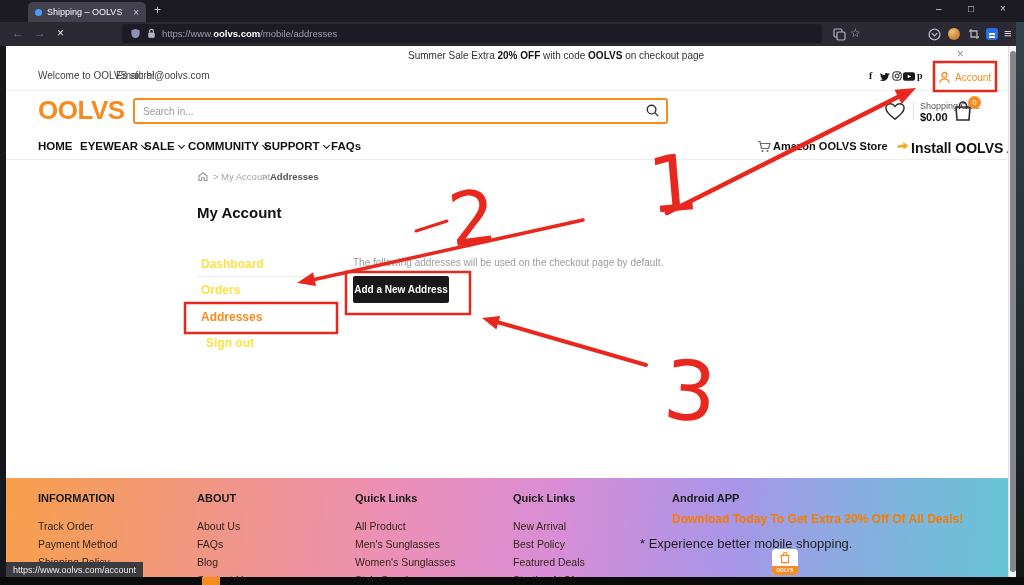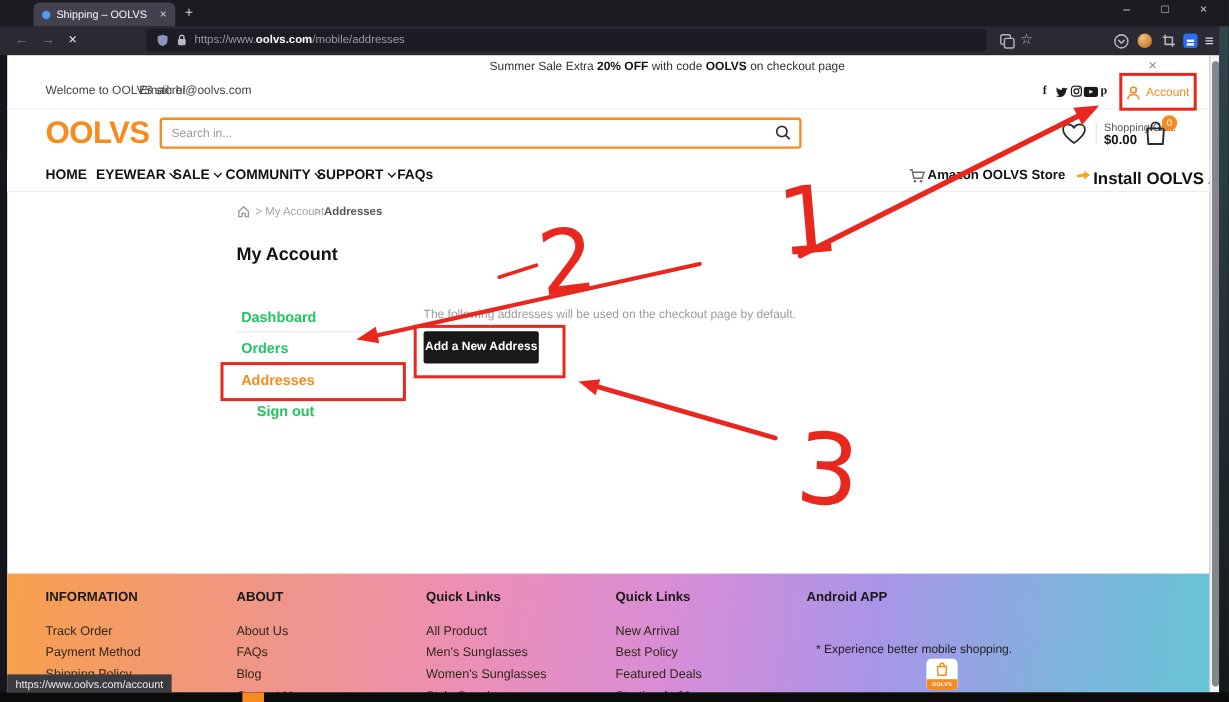--- a/index.html
+++ b/index.html
@@ -41,21 +41,21 @@
   .vdiv{width:1px;height:18px;background:#e2e2e2}
   .cart-badge{left:968px;top:96px;width:13px;height:13px;border-radius:50%;background:#f68b1f;color:#fff;
               font-size:8px;display:flex;align-items:center;justify-content:center}
   .mainnav{left:6px;top:133px;width:1002px;height:27px;border-bottom:1px solid #ededed;background:#fff}
   .nav-item{font-size:11.5px;font-weight:700;color:#111;white-space:nowrap;cursor:pointer}
   .caret{display:inline-block;width:5px;height:5px;border-right:1.5px solid #111;border-bottom:1.5px solid #111;
          transform:rotate(45deg);margin-left:4px;vertical-align:2px}
   .crumb{font-size:9.5px;color:#a3a3a3;white-space:nowrap}
   .crumb-cur{color:#555;font-weight:700}
   .h1{font-size:15px;font-weight:700;color:#111}
-  .side-item{font-size:12px;font-weight:600;color:#22c55e;cursor:pointer}
+  .side-item{font-size:12px;font-weight:600;color:#fde047;cursor:pointer}
   .side-active{color:#f68b1f}
   .hdiv{height:1px;background:#ececec}
   .note{font-size:10px;color:#9b9b9b}
   .add-btn{left:353px;top:276px;width:96px;height:27px;background:#191919;color:#fff;border:0;border-radius:2px;
            font-size:10px;font-weight:700;display:flex;align-items:center;justify-content:center;cursor:pointer;
            font-family:"Liberation Sans",sans-serif}
 
   
   .footer{left:6px;top:478px;width:1002px;height:99px;
           background:linear-gradient(95deg,#f7a04b 0%,#f1977e 18%,#ec8fb4 38%,#d88dd6 55%,#a995e8 72%,#7fb3dd 88%,#67c4d6 100%)}
@@ -216,21 +216,21 @@
   <span class="abs crumb" style="left:262px;top:171px">&gt;</span>
   <span class="abs crumb crumb-cur" style="left:270px;top:171px">Addresses</span>
 
   <div class="abs h1" style="left:197px;top:204px">My Account</div>
 
   <span class="abs side-item" style="left:201px;top:257px">Dashboard</span>
   <div class="abs hdiv" style="left:197px;top:276px;width:135px"></div>
   <span class="abs side-item" style="left:201px;top:283px">Orders</span>
   <div class="abs hdiv" style="left:197px;top:302px;width:135px"></div>
   <span class="abs side-item side-active" style="left:201px;top:310px">Addresses</span>
-  <span class="abs side-item" style="left:214px;top:336px">Sign out</span>
+  <span class="abs side-item" style="left:206px;top:336px">Sign out</span>
 
   <span class="abs note" style="left:353px;top:257px">The following addresses will be used on the checkout page by default.</span>
   <button class="abs add-btn">Add a New Address</button>
 
   <div class="abs footer"></div>
 
   <div class="abs fcol" style="left:38px;top:492px">
     <div class="ftitle">INFORMATION</div>
     <a class="flink" style="top:28px">Track Order</a>
     <a class="flink" style="top:46px">Payment Method</a>
@@ -252,21 +252,22 @@
   </div>
   <div class="abs fcol" style="left:513px;top:492px">
     <div class="ftitle">Quick Links</div>
     <a class="flink" style="top:28px">New Arrival</a>
     <a class="flink" style="top:46px">Best Policy</a>
     <a class="flink" style="top:64px">Featured Deals</a>
     <a class="flink" style="top:82px">Starting At $1</a>
   </div>
 
   <div class="abs ftitle" style="left:672px;top:492px">Android APP</div>
-  <div class="abs" style="left:680px;top:536px;font-size:10px;color:#1d1d1d">* Experience better mobile shopping.</div>
+  <div class="abs promo" style="left:672px;top:512px">Download Today To Get Extra 20% Off Of All Deals!</div>
+  <div class="abs" style="left:640px;top:536px;font-size:13px;color:#1d1d1d">* Experience better mobile shopping.</div>
 
   <div class="abs oolvs-badge">
     <svg style="position:absolute;left:7px;top:2px" width="12" height="13" viewBox="0 0 14 14">
         <path d="M2.5 4.5 H11.5 L10.8 13 H3.2 Z" fill="none" stroke="#f68b1f" stroke-width="1.4"></path>
         <path d="M4.8 5.5 V3.6 a2.2 2.2 0 0 1 4.4 0 V5.5" fill="none" stroke="#f68b1f" stroke-width="1.4"></path>
       </svg>
     <span class="bstrip">OOLVS</span>
   </div>
 
   <div class="abs scroll-track">

